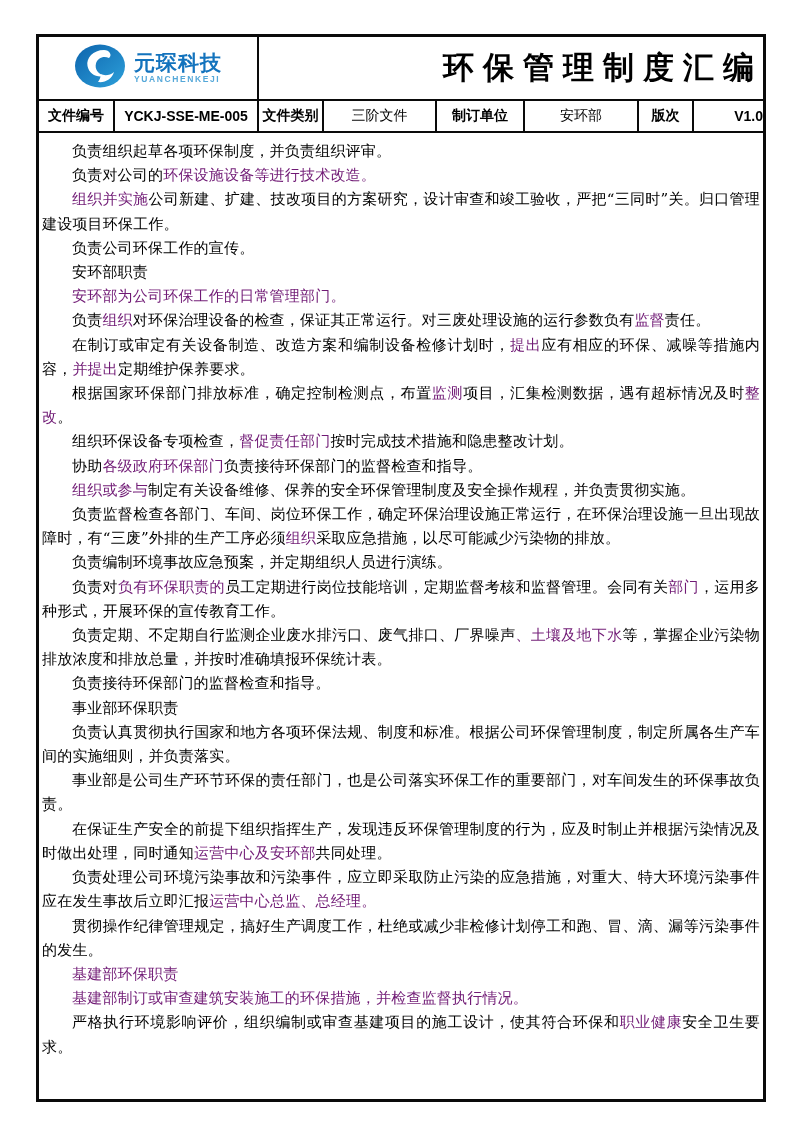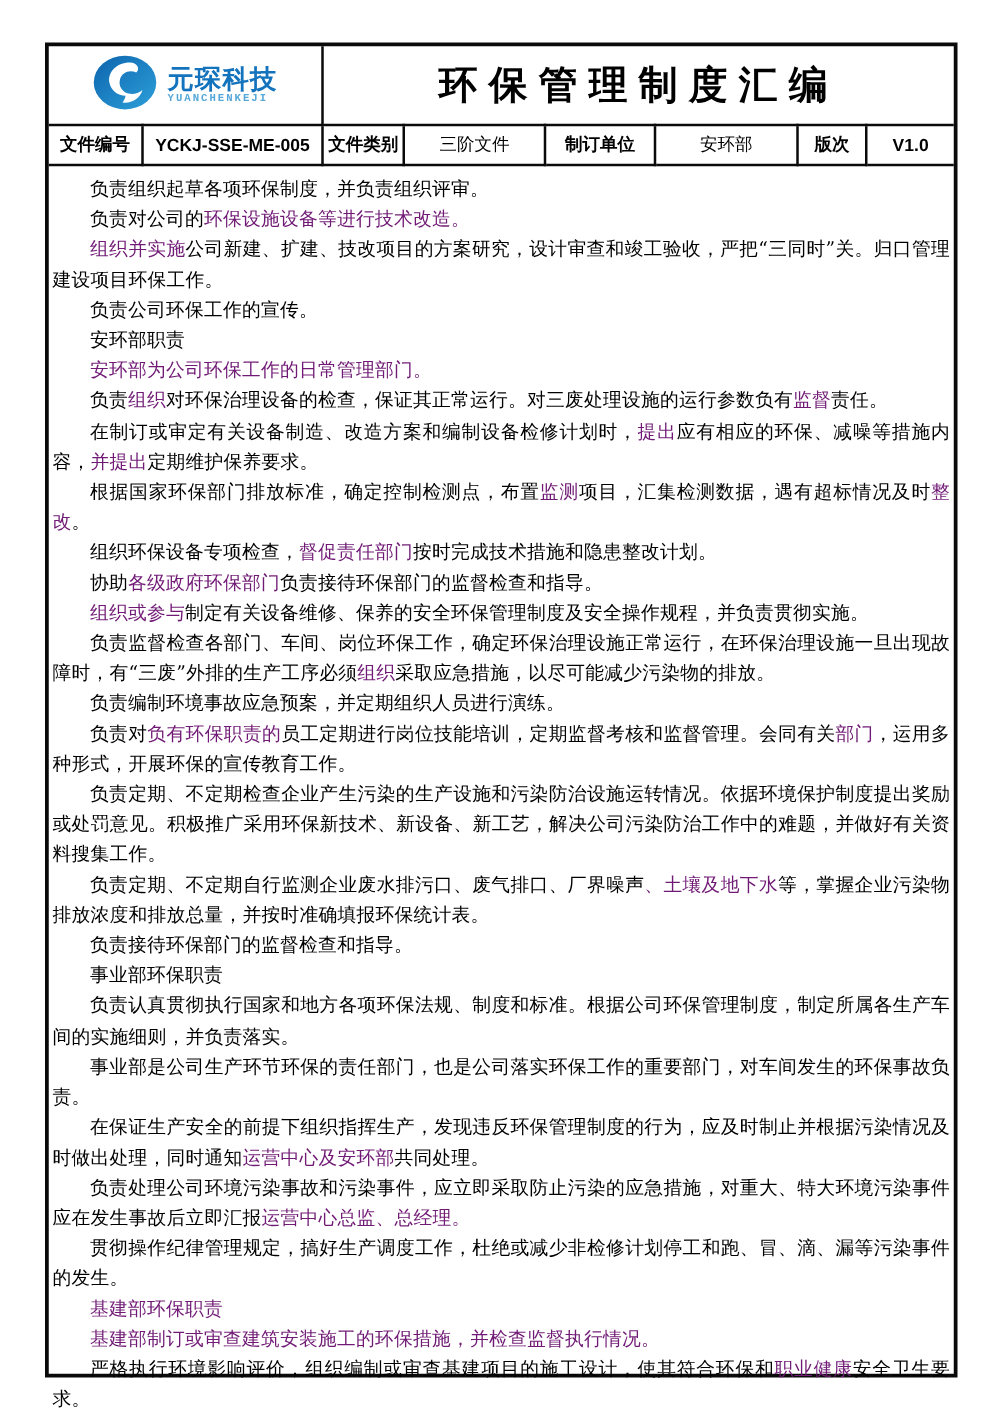--- a/index.html
+++ b/index.html
@@ -29,39 +29,39 @@
   }
   table.header-table td {
     border: 2px solid #0a0a0a;
     padding: 0;
     text-align: center;
     vertical-align: middle;
     overflow: hidden;
   }
   table.header-table tr td { border-top: none; }
   table.header-table td:first-child { border-left: none; }
-  table.header-table td:last-child { border-right: none; }
+  table.header-table td:last-child { border-right: none; text-align: right; }
   .logo-cell { height: 62px; }
   .logo-wrap {
     display: flex;
     align-items: center;
     justify-content: center;
     gap: 8px;
   }
   .logo-txt { text-align: left; }
   .logo-cn {
     font-family: "DejaVu Sans", sans-serif;
     font-weight: bold;
     font-size: 21px;
     color: #1373bd;
     line-height: 22px;
     letter-spacing: 1px;
   }
   .logo-en {
-    font-family: Liberation Mono, monospace;
+    font-family: Liberation Sans, sans-serif;
     font-weight: bold;
     font-size: 8.5px;
     color: #55a8d9;
     letter-spacing: 1.6px;
     line-height: 10px;
   }
   .doc-title {
     font-size: 31px;
     font-weight: bold;
     letter-spacing: 9px;
@@ -153,21 +153,20 @@
         <p class="para"><span class="link">安环部为公司环保工作的日常管理部门。</span></p>
         <p class="para"><span>负责</span><span class="link">组织</span><span>对环保治理设备的检查，保证其正常运行。对三废处理设施的运行参数负有</span><span class="link">监督</span><span>责任。</span></p>
         <p class="para"><span>在制订或审定有关设备制造、改造方案和编制设备检修计划时，</span><span class="link">提出</span><span>应有相应的环保、减噪等措施内容，</span><span class="link">并提出</span><span>定期维护保养要求。</span></p>
         <p class="para"><span>根据国家环保部门排放标准，确定控制检测点，布置</span><span class="link">监测</span><span>项目，汇集检测数据，遇有超标情况及时</span><span class="link">整改</span><span>。</span></p>
         <p class="para"><span>组织环保设备专项检查，</span><span class="link">督促责任部门</span><span>按时完成技术措施和隐患整改计划。</span></p>
         <p class="para"><span>协助</span><span class="link">各级政府环保部门</span><span>负责接待环保部门的监督检查和指导。</span></p>
         <p class="para"><span class="link">组织或参与</span><span>制定有关设备维修、保养的安全环保管理制度及安全操作规程，并负责贯彻实施。</span></p>
         <p class="para"><span>负责监督检查各部门、车间、岗位环保工作，确定环保治理设施正常运行，在环保治理设施一旦出现故障时，有“三废”外排的生产工序必须</span><span class="link">组织</span><span>采取应急措施，以尽可能减少污染物的排放。</span></p>
         <p class="para"><span>负责编制环境事故应急预案，并定期组织人员进行演练。</span></p>
         <p class="para"><span>负责对</span><span class="link">负有环保职责的</span><span>员工定期进行岗位技能培训，定期监督考核和监督管理。会同有关</span><span class="link">部门</span><span>，运用多种形式，开展环保的宣传教育工作。</span></p>
-        <p class="para"><span>负责定期、不定期检查企业产生污染的生产设施和污染防治设施运转情况。依据环境保护制度提出奖励或处罚意见。积极推广采用环保新技术、新设备、新工艺，解决公司污染防治工作中的难题，并做好有关资料搜集工作。</span></p>
         <p class="para"><span>负责定期、不定期自行监测企业废水排污口、废气排口、厂界噪声</span><span class="link">、土壤及地下水</span><span>等，掌握企业污染物排放浓度和排放总量，并按时准确填报环保统计表。</span></p>
         <p class="para"><span>负责接待环保部门的监督检查和指导。</span></p>
         <p class="para"><span>事业部环保职责</span></p>
         <p class="para"><span>负责认真贯彻执行国家和地方各项环保法规、制度和标准。根据公司环保管理制度，制定所属各生产车间的实施细则，并负责落实。</span></p>
         <p class="para"><span>事业部是公司生产环节环保的责任部门，也是公司落实环保工作的重要部门，对车间发生的环保事故负责。</span></p>
         <p class="para"><span>在保证生产安全的前提下组织指挥生产，发现违反环保管理制度的行为，应及时制止并根据污染情况及时做出处理，同时通知</span><span class="link">运营中心及安环部</span><span>共同处理。</span></p>
         <p class="para"><span>负责处理公司环境污染事故和污染事件，应立即采取防止污染的应急措施，对重大、特大环境污染事件应在发生事故后立即汇报</span><span class="link">运营中心总监、总经理。</span></p>
         <p class="para"><span>贯彻操作纪律管理规定，搞好生产调度工作，杜绝或减少非检修计划停工和跑、冒、滴、漏等污染事件的发生。</span></p>
         <p class="para"><span class="link">基建部环保职责</span></p>
         <p class="para"><span class="link">基建部制订或审查建筑安装施工的环保措施，并检查监督执行情况。</span></p>

